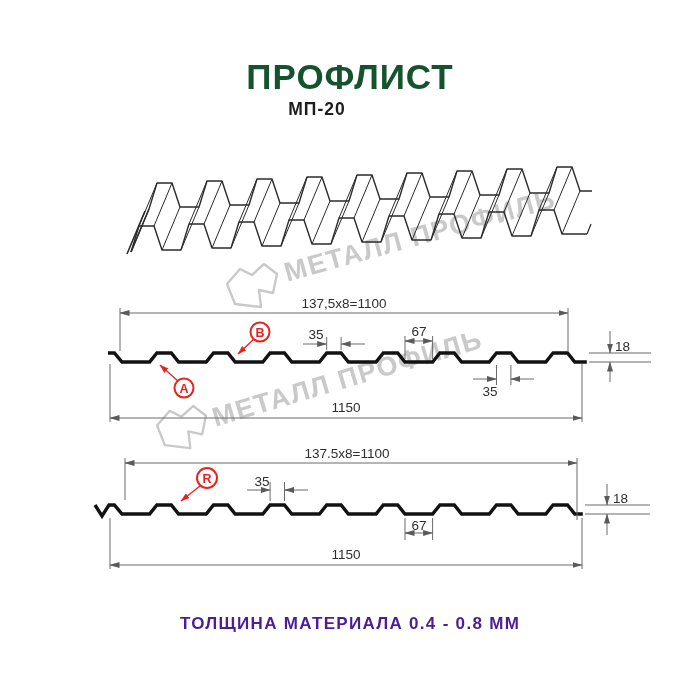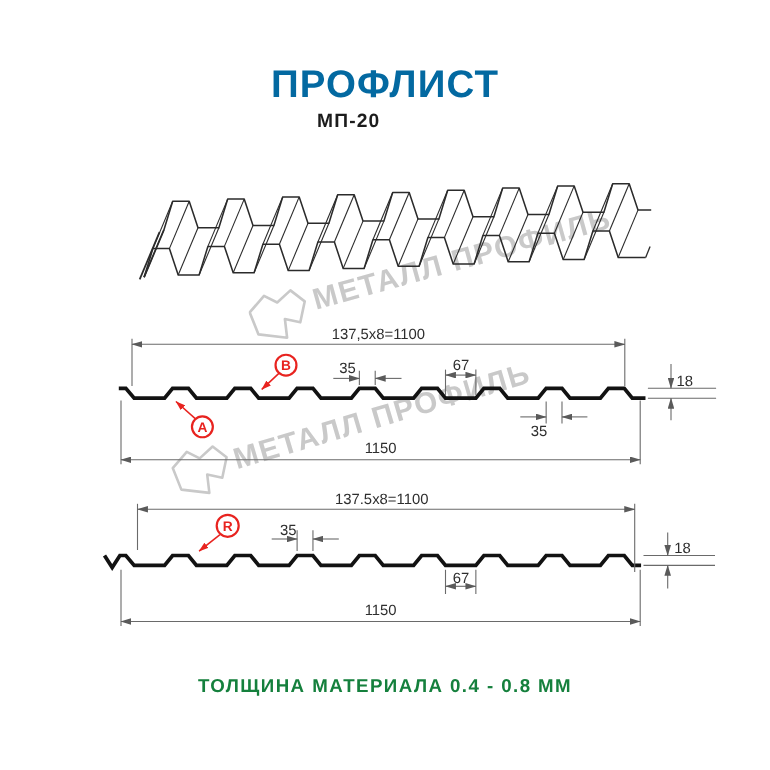--- a/index.html
+++ b/index.html
@@ -1,24 +1,24 @@
 <!DOCTYPE html>
 <html><head>
 <meta charset="utf-8">
 <style>
   html,body{margin:0;padding:0;}
   body{width:700px;height:700px;background:#ffffff;position:relative;overflow:hidden;
        font-family:"Liberation Sans",sans-serif;}
   .abs{position:absolute;}
   #title{top:57px;left:0;width:700px;text-align:center;font-size:35px;font-weight:800;
-         letter-spacing:1px;color:#0369a1;z-index:3;}
+         letter-spacing:1px;color:#14532d;z-index:3;}
   #subtitle{top:99px;left:0;width:634px;text-align:center;font-size:17.5px;font-weight:700;
          letter-spacing:1px;color:#1c1c1c;z-index:3;}
   #footer{top:614px;left:0;width:700px;text-align:center;font-size:17px;font-weight:600;
-         letter-spacing:1.3px;color:#15803d;z-index:3;}
+         letter-spacing:1.3px;color:#4c1d95;z-index:3;}
   .wm-text{color:#c9c9c9;font-weight:700;font-size:27px;letter-spacing:1.5px;white-space:nowrap;
          transform-origin:left center;z-index:1;}
   #wm1-text{left:285px;top:258px;transform:rotate(-15.5deg);}
   #wm2-text{left:213px;top:403px;transform:rotate(-16.5deg);}
   .wm-logo{z-index:1;}
   #iso{left:0;top:0;z-index:2;}
   #canvas{left:0;top:0;z-index:2;}
   svg text{font-family:"Liberation Sans",sans-serif;fill:#2e2e2e;}
   .dim{font-size:13.5px;}
   .thin{stroke:#6a6a6a;stroke-width:1;fill:none;}

